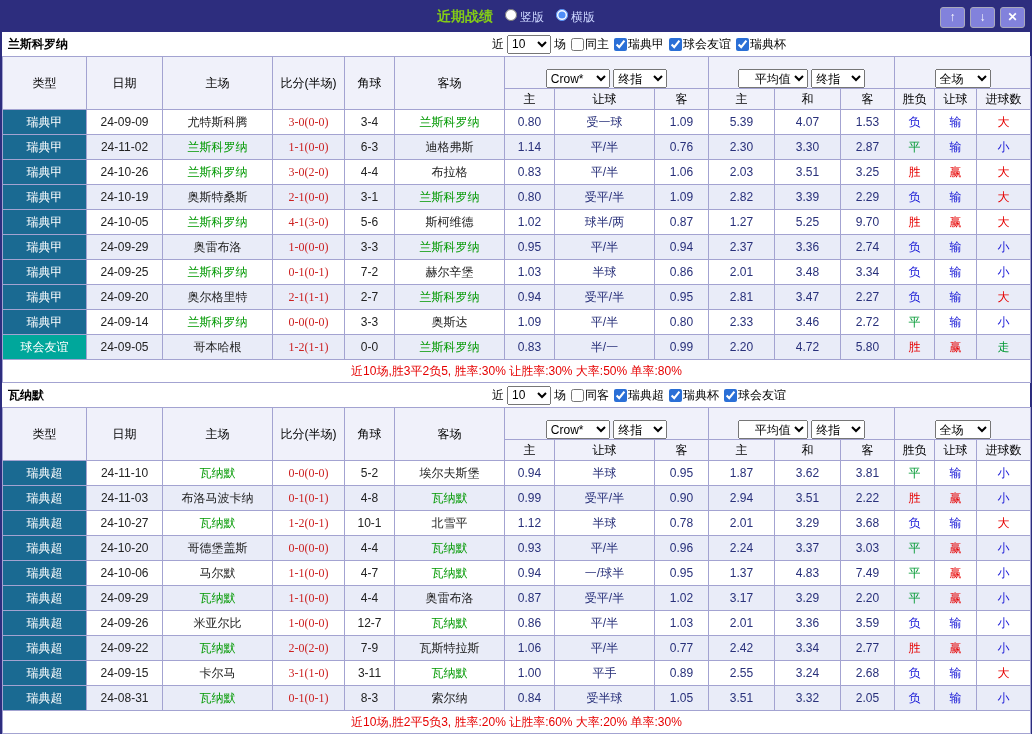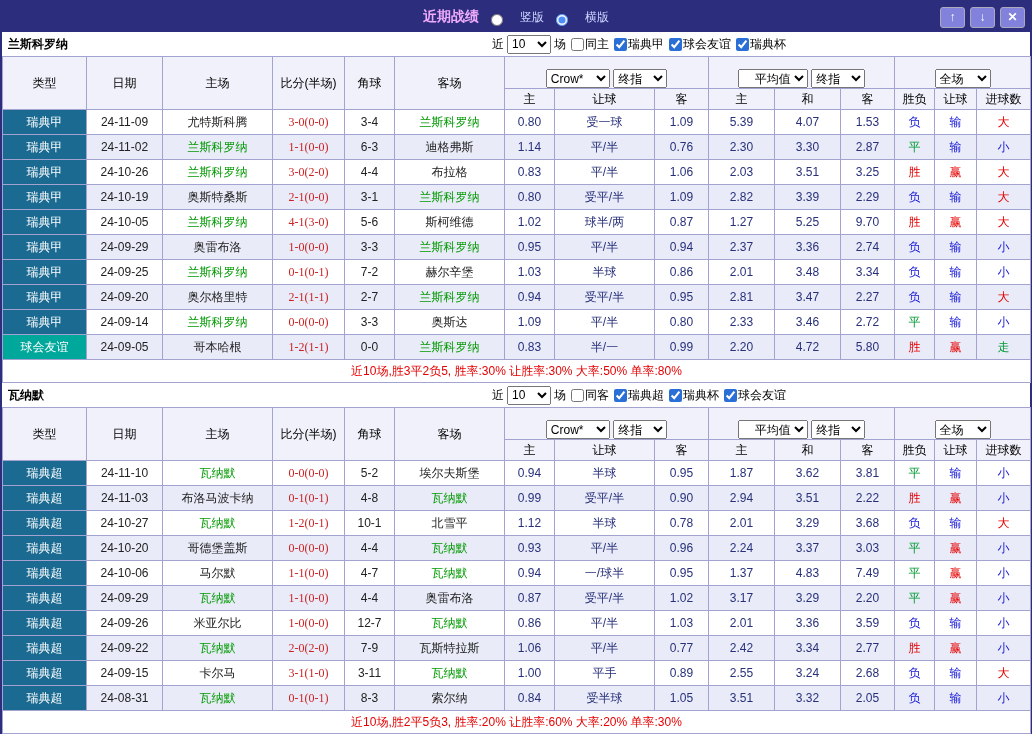--- a/index.html
+++ b/index.html
@@ -8,22 +8,22 @@
     --row-alt:#e9ecf8; --focus:#009900; --score:#cc2222; --odds:#28307a; --summary:#e60000;
   }
   body { margin:0; width:1032px; height:734px; overflow:hidden; background:#fff;
          font-family:"Liberation Sans", sans-serif; }
   .window { width:1032px; height:734px; border:2px solid var(--frame); background:#fff; }
 
   .titlebar { height:30px; background:var(--frame); position:relative;
               display:flex; align-items:center; padding:0 5px; }
   .titlebar-center { position:absolute; left:50%; transform:translateX(-50%);
                      display:flex; align-items:center; gap:12px; white-space:nowrap; }
-  .title { color:#f0abfc; font-weight:bold; font-size:14px; }
-  .layout-option { display:flex; align-items:flex-end; gap:17px; color:#ccd6ff; font-size:12px; cursor:pointer; }
+  .title { color:#84cc16; font-weight:bold; font-size:14px; }
+  .layout-option { display:flex; align-items:flex-start; gap:3px; color:#ccd6ff; font-size:12px; cursor:pointer; }
   .layout-option input { width:12px; height:12px; margin:0; accent-color:#4f8ef7; }
   .titlebar-buttons { margin-left:auto; display:flex; gap:5px; }
   .tb-btn { width:25px; height:21px; background:var(--tb-btn); color:#fff; border:1px solid #aab; 
             border-radius:3px; font-size:12px; line-height:1; padding:0; cursor:pointer; font-weight:bold; }
 
   .section-header { height:24px; position:relative; display:flex; align-items:center; background:#fff; }
   .team-title { font-weight:bold; font-size:12px; margin-left:6px; color:#000; }
   .filters { position:absolute; left:calc(50% - 24px); display:flex; align-items:center;
              font-size:12px; color:#000; white-space:nowrap; }
   .filter { display:flex; align-items:center; cursor:pointer;justify-content:space-between; }
@@ -139,21 +139,21 @@
           <th>和</th>
           <th>客</th>
           <th>胜负</th>
           <th>让球</th>
           <th>进球数</th>
         </tr>
       </thead>
       <tbody>
           <tr>
             <td class="type-cell" style="background: rgb(26, 106, 146);">瑞典甲</td>
-            <td class="date-cell">24-11-09</td>
+            <td class="date-cell">24-09-09</td>
             <td class="team-cell">尤特斯科腾</td>
             <td class="score-cell">3-0(0-0)</td>
             <td class="corner-cell">3-4</td>
             <td class="team-cell focus-team">兰斯科罗纳</td>
             <td class="odds-cell">0.80</td>
             <td class="odds-cell">受一球</td>
             <td class="odds-cell">1.09</td>
             <td class="odds-cell">5.39</td>
             <td class="odds-cell">4.07</td>
             <td class="odds-cell">1.53</td>

